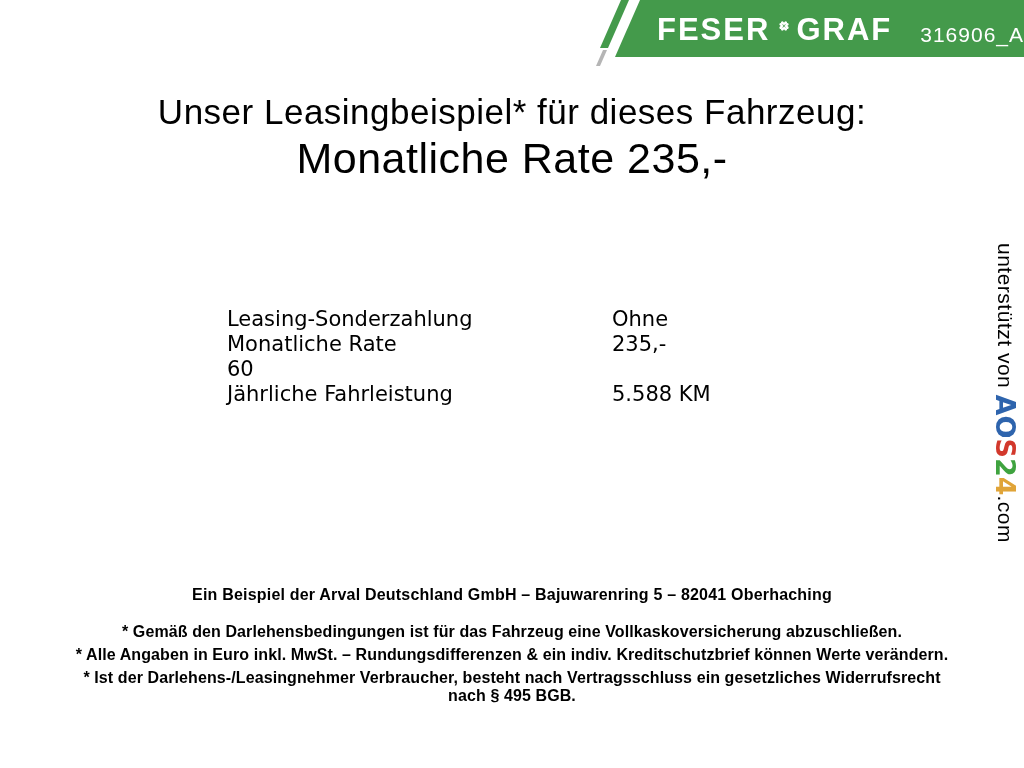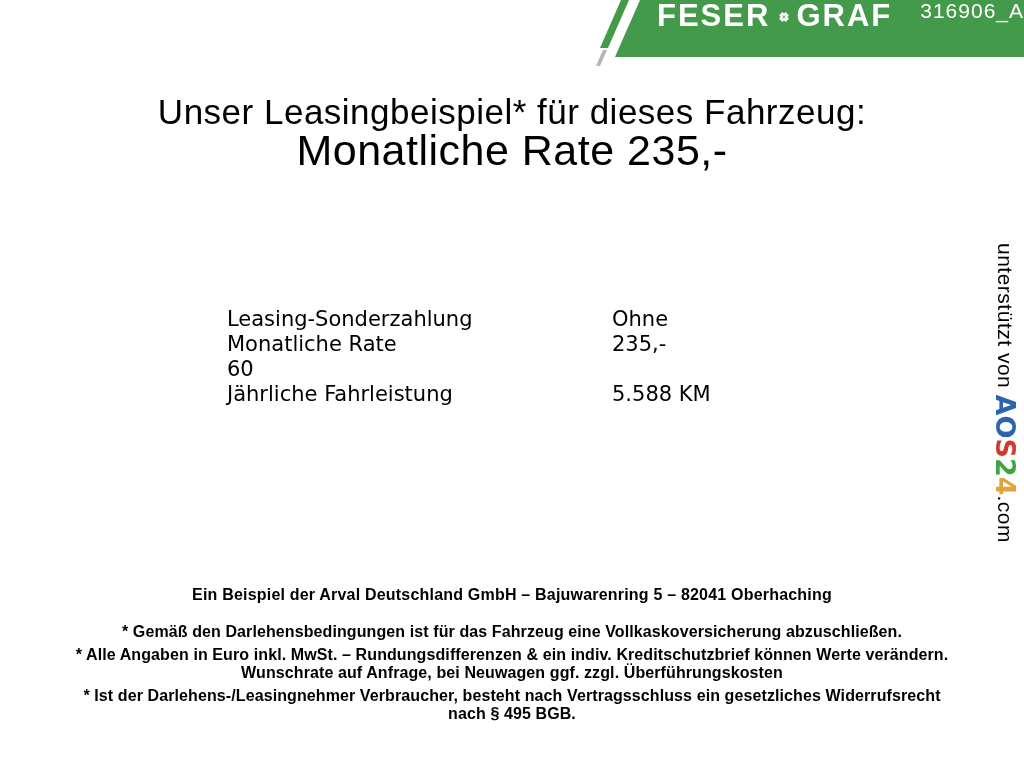--- a/index.html
+++ b/index.html
@@ -6,39 +6,39 @@
   body{
     width:1024px;height:768px;position:relative;overflow:hidden;
     background:#ffffff;color:#000;
     font-family:"Liberation Sans",sans-serif;
   }
 
   
   .banner-svg{position:absolute;top:0;left:0;}
   .banner-content{
     position:absolute;top:0;left:640px;right:0;height:45px;
-    display:flex;align-items:flex-start;padding-left:17px;box-sizing:border-box;
+    display:flex;align-items:flex-end;padding-left:17px;box-sizing:border-box;
     color:#ffffff;white-space:nowrap;
   }
   .brand-word{
     font-size:31px;font-weight:700;letter-spacing:2px;line-height:1;
     font-family:"Liberation Sans",sans-serif;
   }
   .clover{width:34px;height:34px;margin:0 6px 2px 8px;}
   .banner-ref{
     font-size:21px;font-weight:400;letter-spacing:1px;margin-left:28px;line-height:1;
   }
 
   
   .headline-1{
     position:absolute;top:92px;left:0;width:100%;text-align:center;
     font-size:35px;font-weight:400;letter-spacing:0.5px;
   }
   .headline-2{
-    position:absolute;top:126px;left:0;width:100%;text-align:center;
+    position:absolute;top:134px;left:0;width:100%;text-align:center;
     font-size:43px;font-weight:400;letter-spacing:0.5px;
   }
 
   
   .lease-table{
     position:absolute;left:227px;top:306px;
     font-family:"DejaVu Sans",sans-serif;font-size:21px;
   }
   .lrow{display:flex;height:25px;align-items:center;}
   .llabel{width:385px;}
@@ -117,19 +117,18 @@
 </div>
 
 <div class="provider-line">Ein Beispiel der Arval Deutschland GmbH – Bajuwarenring 5 – 82041 Oberhaching</div>
 
 <div class="disclaimers">
   <p>
     <span>* Gemäß den Darlehensbedingungen ist für das Fahrzeug eine Vollkaskoversicherung abzuschließen.</span>
   </p>
   <p>
     <span>* Alle Angaben in Euro inkl. MwSt. – Rundungsdifferenzen &amp; ein indiv. Kreditschutzbrief können Werte verändern.</span><br>
-    <span>Wunschrate auf Anfrage, bei Neuwagen ggf. zzgl. Überführungskosten</span>
   </p>
   <p>
     <span>* Ist der Darlehens-/Leasingnehmer Verbraucher, besteht nach Vertragsschluss ein gesetzliches Widerrufsrecht</span><br>
     <span>nach § 495 BGB.</span>
   </p>
 </div>
 
 </body></html>

